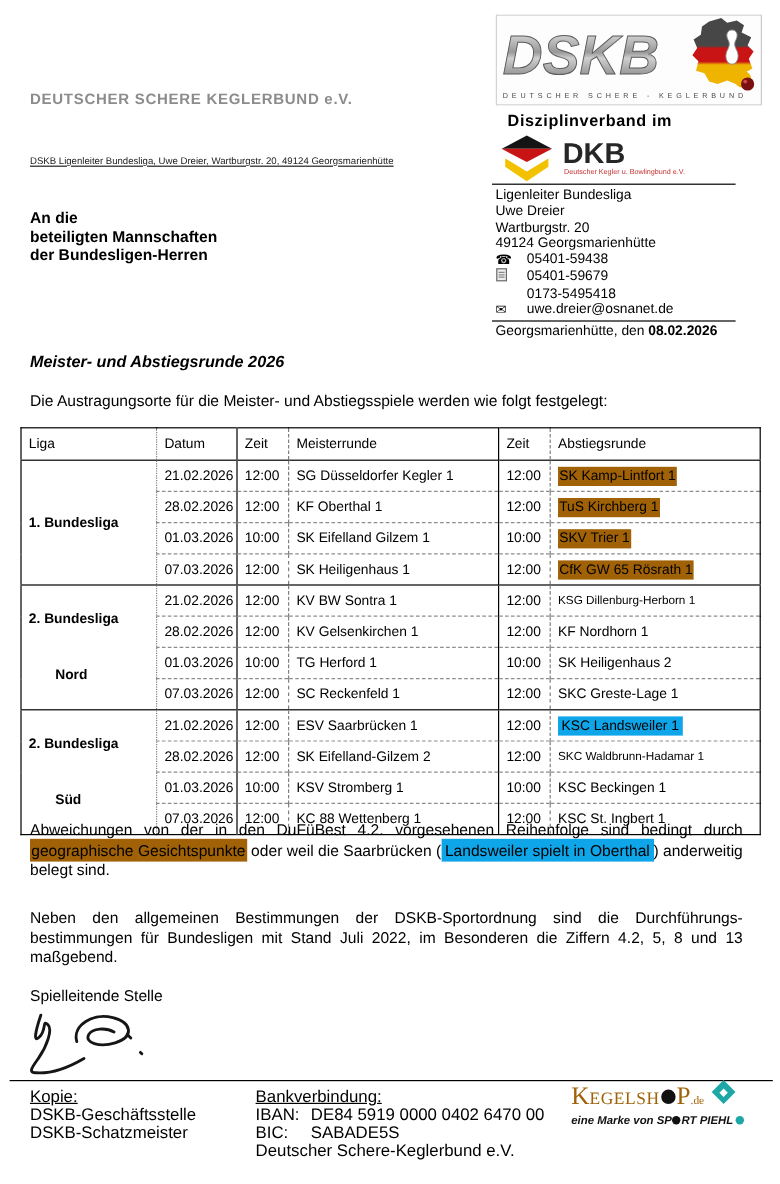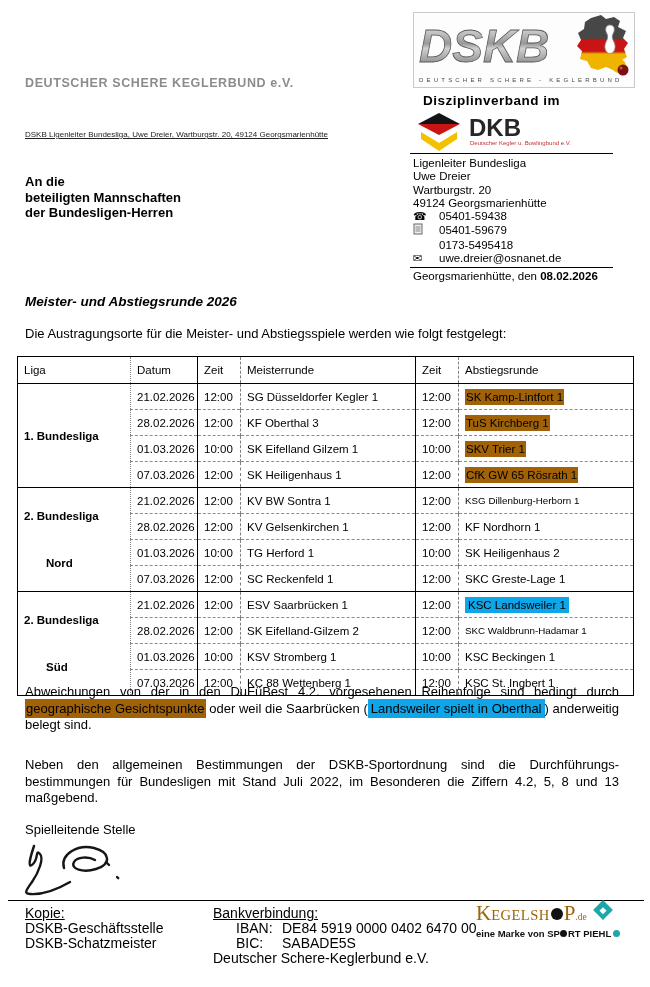--- a/index.html
+++ b/index.html
@@ -49,34 +49,34 @@
   .para { position:absolute; left:25px; width:594px; font-size:13px; line-height:16.5px; text-align:justify; }
   .p1 { top:684px; } .p2 { top:757px; }
   .closing { position:absolute; left:25px; top:822px; font-size:13px; }
   .sig { position:absolute; left:20px; top:836px; }
   
   .footer-divider { position:absolute; left:8px; top:900px; width:636px; border-top:1.6px solid #000; }
   .f-col { position:absolute; top:906px; font-size:14px; line-height:15px; }
   .f-kopie { left:25px; }
   .f-bank { left:213px; }
   .f-title { text-decoration:underline; }
-  .f-label { display:inline-block; width:46px;margin-left:23px; }
+  .f-label { display:inline-block; width:46px; }
   
   .ks { position:absolute; left:476px; top:903px; width:170px; }
   .ks-brand { font-family:Liberation Serif, serif; color:#a16207; white-space:nowrap; line-height:20px; }
   .ks-k  { font-size:21px; }
   .ks-mid{ font-size:14.5px; letter-spacing:0.5px; }
   .ks-dot{ display:inline-block; width:12px; height:12px; border-radius:50%; background:#111;
            margin:0 1px; vertical-align:0px; }
   .ks-dot.sm { width:7px; height:7px; vertical-align:0px; margin:0 0.5px; }
   .ks-de { font-size:9.5px; }
   .ks-diamond { display:inline-block; width:14px; height:14px; background:#1ea7a7;
                 transform:rotate(45deg); margin-left:9px; vertical-align:3px; position:relative; }
   .ks-diamond-inner { position:absolute; left:4.5px; top:4.5px; width:5px; height:5px; background:#fff; }
-  .ks-tag { font-size:9.5px; font-weight:bold; color:#111; white-space:nowrap; margin-top:1px; }
+  .ks-tag { font-size:9.5px; font-weight:bold; color:#111; white-space:nowrap; margin-top:1px;font-style:italic; }
   .ks-ring { display:inline-block; width:7px; height:7px; border-radius:50%; background:#1ea7a7; margin-left:2px; }
   b { font-weight:bold; }
 </style>
 </head>
 <body>
 
 <div class="page">
 
   <div class="org-name">DEUTSCHER SCHERE KEGLERBUND e.V.</div>
 
@@ -187,21 +187,21 @@
           </td>
           <td class="b-sol">21.02.2026</td>
           <td class="b-dash">12:00</td>
           <td class="b-sol">SG Düsseldorfer Kegler 1</td>
           <td class="b-dash">12:00</td>
           <td><span class="hl-y">SK Kamp-Lintfort 1</span></td>
         </tr>
         <tr>
           <td class="b-sol">28.02.2026</td>
           <td class="b-dash">12:00</td>
-          <td class="b-sol">KF Oberthal 3</td>
+          <td class="b-sol">KF Oberthal 1</td>
           <td class="b-dash">12:00</td>
           <td><span class="hl-y">TuS Kirchberg 1</span></td>
         </tr>
         <tr>
           <td class="b-sol">01.03.2026</td>
           <td class="b-dash">10:00</td>
           <td class="b-sol">SK Eifelland Gilzem 1</td>
           <td class="b-dash">10:00</td>
           <td><span class="hl-y">SKV Trier 1</span></td>
         </tr>

